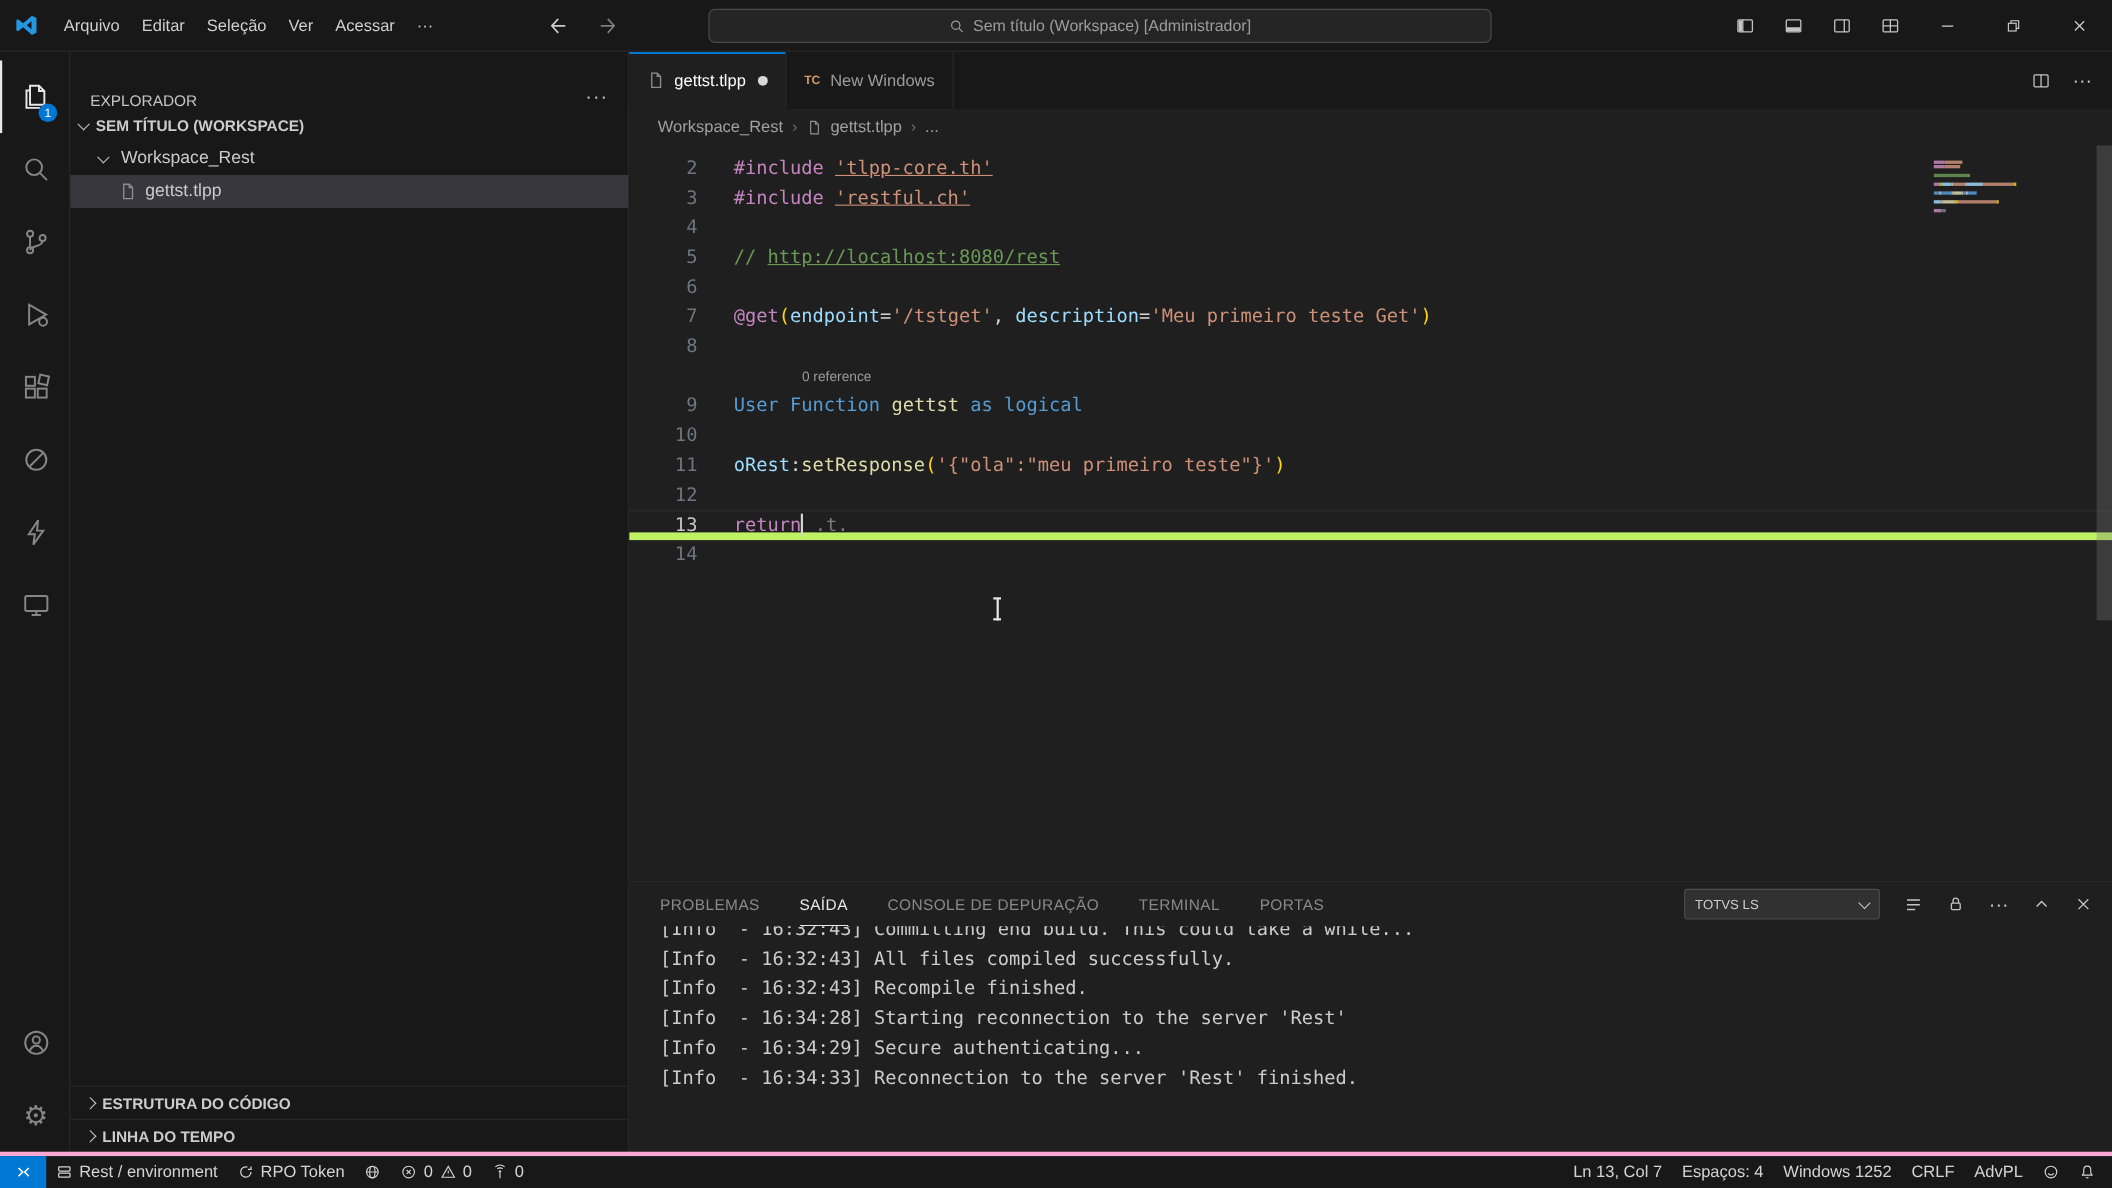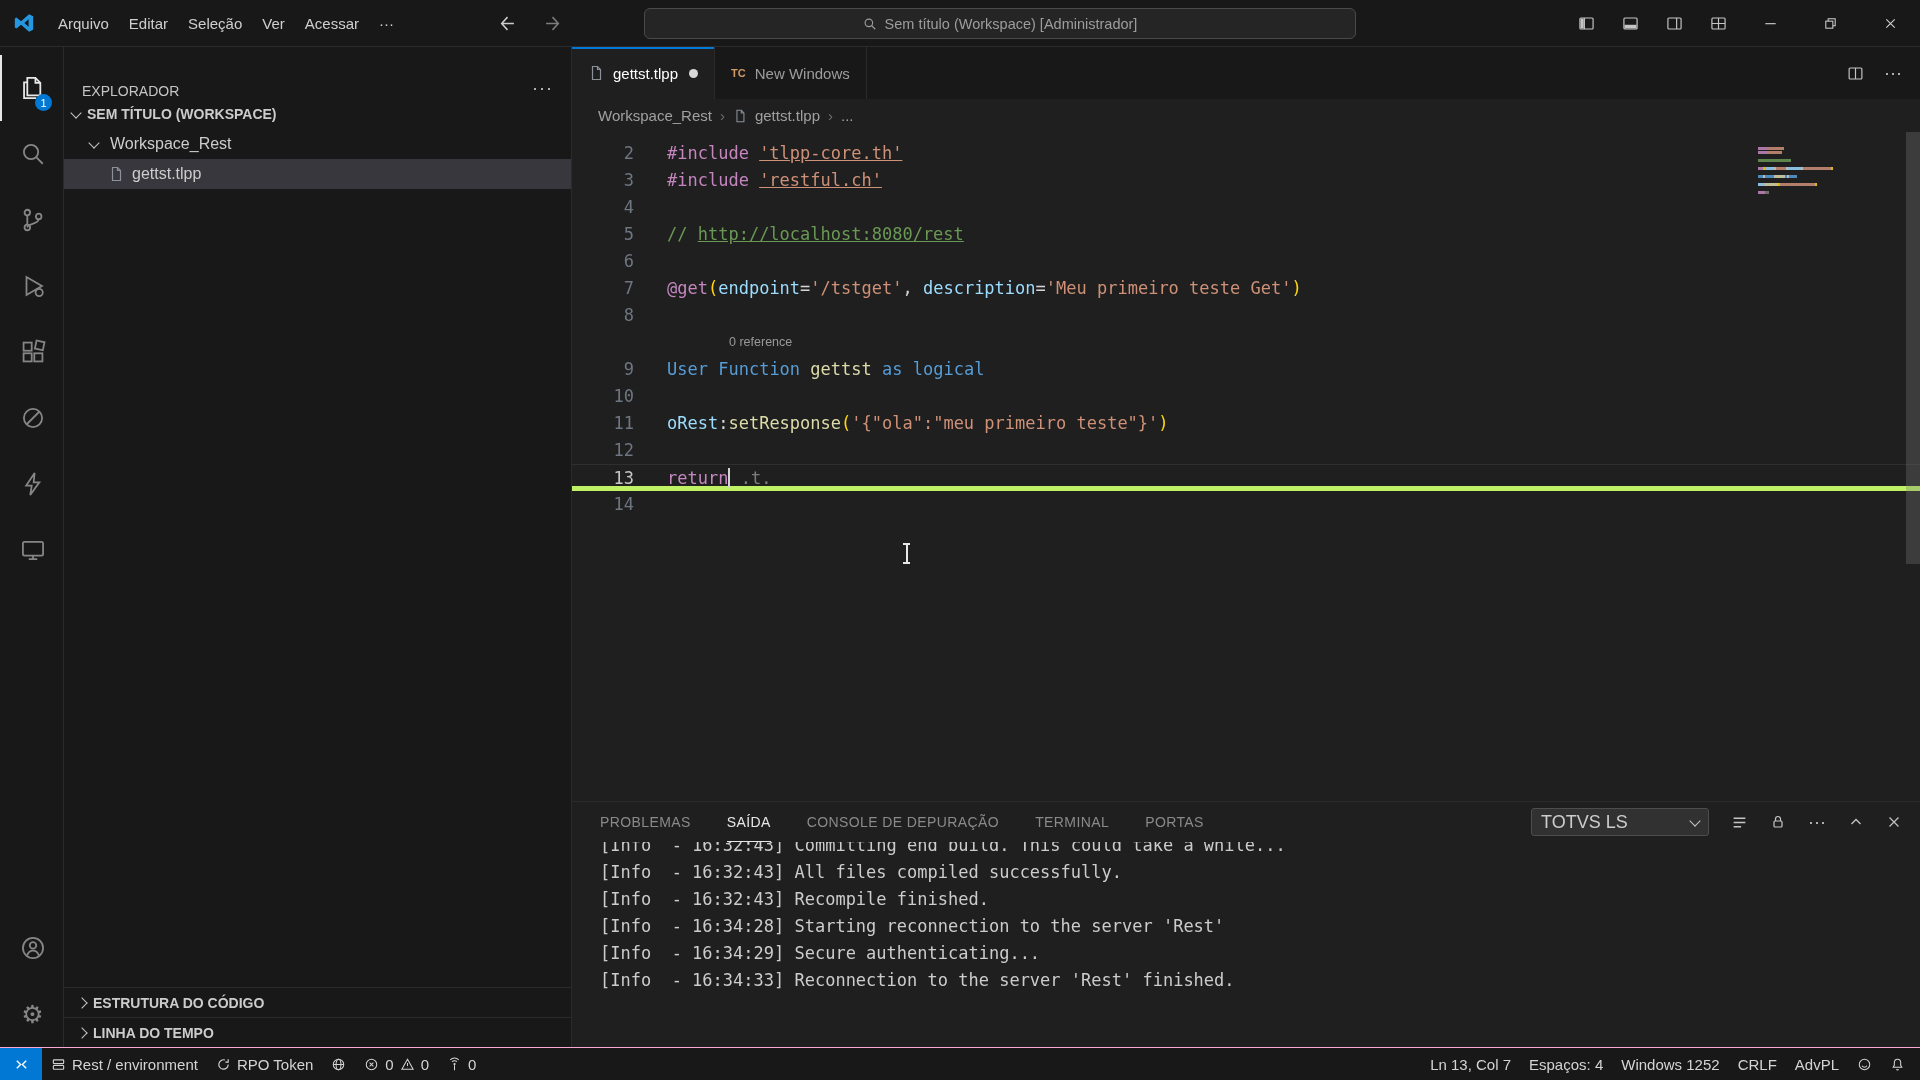--- a/index.html
+++ b/index.html
@@ -63,21 +63,21 @@
   .dot{width:9px;height:9px;border-radius:50%;background:#d8d8d8;margin-left:2px}
   .tc{font:700 11px "Liberation Sans",sans-serif;color:#d19a66}
   .tab-actions{margin-left:auto;display:flex;align-items:center;gap:20px;padding-right:18px;color:#c5c5c5}
   .breadcrumb{flex:0 0 33px;display:flex;align-items:center;gap:8px;padding-left:26px;
     font-size:15px;color:#a0a0a0;background:#1f1f1f}
   .crumb-sep{color:#6e6e6e;font-size:15px}
 
   
   .code-area{flex:1;position:relative;overflow:hidden;background:#1f1f1f;padding-top:8px}
   .code-row{display:flex;height:27px;line-height:27px;font:17px/27px "DejaVu Sans Mono",monospace;position:relative}
-  .code-row.current{border-top:1px solid #2f2f2f;border-bottom:5px solid #bef264}
+  .code-row.current{border-top:1px solid #2f2f2f;border-bottom:7px solid #bef264}
   .code-row.current .gutter{color:#c6c6c6}
   .gutter{flex:0 0 62px;text-align:right;color:#6e7681}
   .ltext{padding-left:33px;white-space:pre}
   .lens-text{margin-left:95px;font:12.5px/27px "Liberation Sans",sans-serif;color:#999}
   .caret{display:inline-block;width:2px;height:20px;background:#d4d4d4;vertical-align:middle;margin-top:-3px}
   .minimap{position:absolute;top:4px;right:16px;width:146px}
   .mm-row{height:3px;margin-bottom:1px;white-space:nowrap}
   .mm-seg{display:inline-block;height:3px;opacity:.85}
   .vscrollbar{position:absolute;top:0;right:0;width:14px;height:432px;background:rgba(121,121,121,.32)}
   .ibeam{position:absolute;left:329px;top:411px;width:11px;height:22px;pointer-events:none}
@@ -85,27 +85,27 @@
   .ibeam:after{content:"";position:absolute;left:2px;right:2px;top:0;height:1.7px;background:#e8e8e8;box-shadow:0 19px 0 #e8e8e8}
 
   
   .panel{flex:0 0 246px;border-top:1px solid #2b2b2b;display:flex;flex-direction:column;background:#1f1f1f;min-height:0}
   .panel-head{flex:0 0 40px;display:flex;align-items:center;padding:0 18px 0 28px;gap:36px}
   .panel-tabs{display:flex;align-items:stretch;gap:36px;height:100%}
   .panel-tab{display:flex;align-items:center;font-size:14px;letter-spacing:.4px;color:#8a8a8a}
   .panel-tab.active{color:#e7e7e7;box-shadow:inset 0 -1px 0 #e7e7e7}
   .panel-actions{margin-left:auto;display:flex;align-items:center;gap:22px;color:#c5c5c5}
   .dropdown{width:178px;height:28px;background:#313131;border:1px solid #4d4d4d;border-radius:3px;
-    display:flex;align-items:center;justify-content:space-between;padding:0 9px;font-size:18px;color:#cccccc}
+    display:flex;align-items:center;justify-content:space-between;padding:0 9px;font-size:12px;color:#cccccc}
   .panel-body{flex:1;overflow:hidden;padding-left:28px}
   .out-line{font:17px/27px "DejaVu Sans Mono",monospace;color:#cccccc;white-space:pre}
   .out-line:first-child{margin-top:-10px}
 
   
-  .statusbar{flex:0 0 33px;background:#181818;border-top:1px solid #f9a8d4;display:flex;
+  .statusbar{flex:0 0 33px;background:#181818;border-top:4px solid #f9a8d4;display:flex;
     align-items:center;font-size:15px;color:#d4d4d4}
   .remote{width:42px;height:100%;background:#0078d4;color:#fff;display:flex;align-items:center;justify-content:center}
   .st-item{display:flex;align-items:center;gap:6px;padding:0 9px;height:100%}
   .st-right{margin-left:auto;display:flex;align-items:center;height:100%;padding-right:6px}
 </style>
 </head>
 <body>
 
 <div class="window">
 

